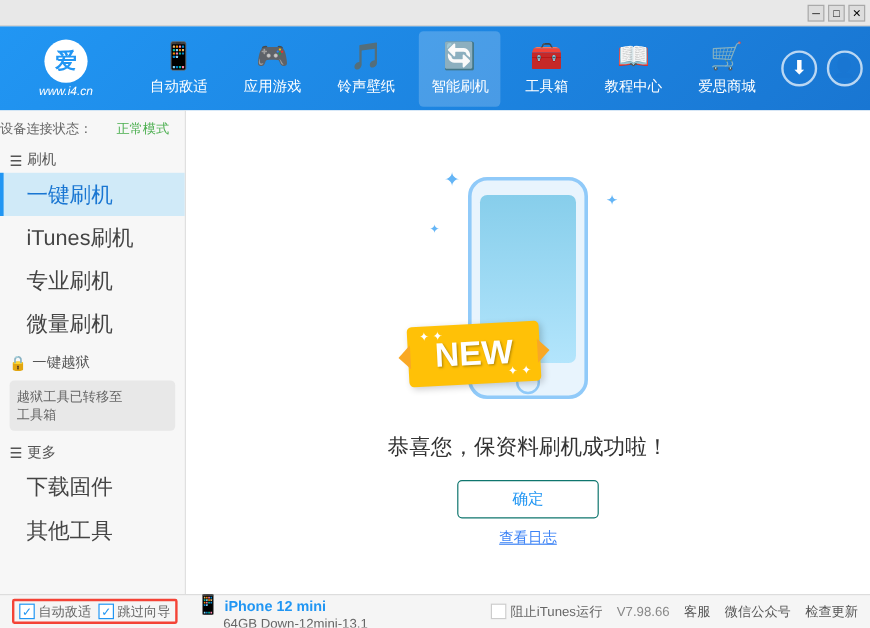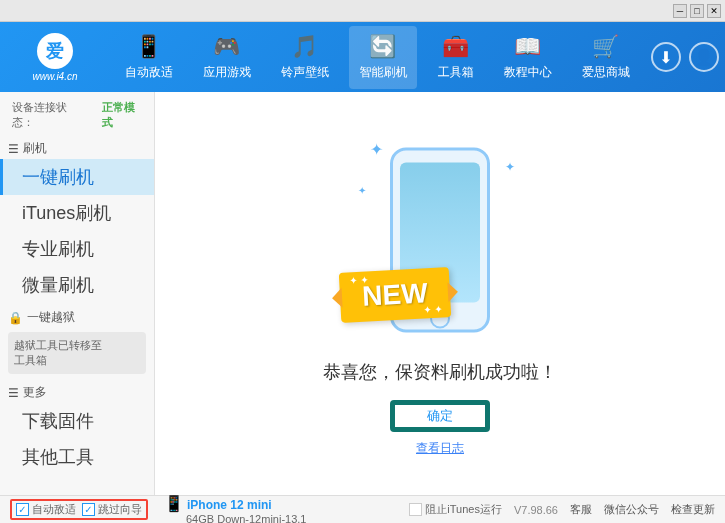--- a/index.html
+++ b/index.html
@@ -75,26 +75,26 @@
 
     
     .sidebar {
       width: 155px;
       background: #f7f7f7;
       border-right: 1px solid #e0e0e0;
       overflow-y: auto;
       padding-top: 4px;
     }
     .status-bar-top {
-      padding: 4px 12px;
+      padding: 4px 0;
       font-size: 11px;
       color: #666;
       display: flex; align-items: center; gap: 20px;
     }
-    .status-normal { color: #4CAF50; font-weight: bold; }
+    .status-normal { color: #4CAF50; font-weight: normal; }
 
     .sidebar-section-header {
       display: flex; align-items: center; gap: 4px;
       padding: 6px 8px 2px 8px;
       font-size: 12px; color: #555; cursor: pointer;
     }
     .sidebar-item {
       padding: 6px 8px 6px 22px;
       font-size: 18px; color: #444; cursor: pointer;
     }
@@ -196,23 +196,23 @@
     }
     .new-stars2 {
       position: absolute; bottom: 3px; right: 8px;
       font-size: 10px; color: #fff;
     }
 
     .success-text {
       font-size: 18px; color: #333; margin-bottom: 16px; font-weight: 500;
     }
     .confirm-btn {
-      width: 100px; height: 32px;
+      width: 118px; height: 32px;
       background: #fff;
-      border: 5px solid #0f766e;
+      border: 1px solid #0f766e;
       color: #2196F3;
       font-size: 13px;
       border-radius: 4px;
       cursor: pointer;
       margin-bottom: 8px;
       display: flex; align-items: center; justify-content: center;
     }
     .blog-link {
       font-size: 12px; color: #3b82f6; cursor: pointer; text-decoration: underline; text-align: right;
     }

